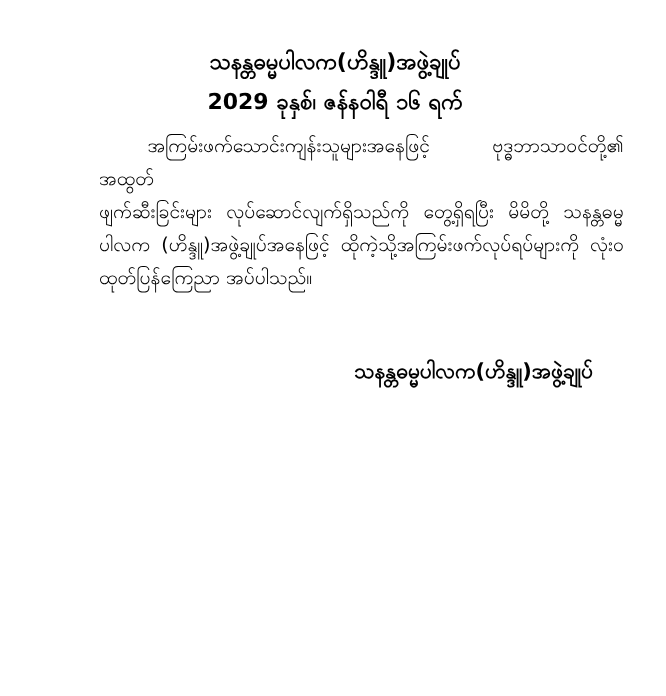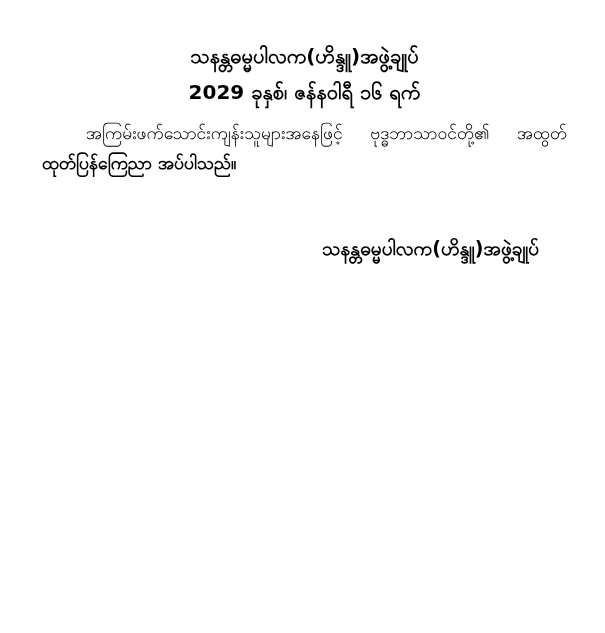--- a/index.html
+++ b/index.html
@@ -33,28 +33,28 @@
   .body-text {
     margin-top: 8px;
     font-size: 17.5px;
     line-height: 30px;
     font-weight: 400;
   }
   .body-line {
     text-align: justify;
     text-align-last: justify;
     white-space: normal;
+    margin-left: 48px;
   }
   .body-line:first-of-type {
     text-indent: 44px;
   }
   .body-line:last-of-type {
     text-align: right;
     text-align-last: left;
-    font-weight: bold;
   }
   .signature-block {
     margin-top: 54px;
     margin-right: 28px;
     text-align: right;
   }
   .signature-line {
     font-size: 19px;
     line-height: 32px;
     font-weight: 700;
@@ -69,21 +69,23 @@
     <div class="title-block">
       <div class="title-line">သနန္တဓမ္မပါလက(ဟိန္ဒူ)အဖွဲ့ချုပ်</div>
       <div class="title-line">2029 ခုနှစ်၊ ဇန်နဝါရီ ၁၆ ရက်</div>
     </div>
 
     <div class="body-text">
 
         <div class="body-line">အကြမ်းဖက်သောင်းကျန်းသူများအနေဖြင့် ဗုဒ္ဓဘာသာဝင်တို့၏ အထွတ်</div>
 
 
+        <div class="body-line">ဖျက်ဆီးခြင်းများ လုပ်ဆောင်လျက်ရှိသည်ကို တွေ့ရှိရပြီး မိမိတို့ သနန္တဓမ္မ</div>
 
+        <div class="body-line">ပါလက (ဟိန္ဒူ)အဖွဲ့ချုပ်အနေဖြင့် ထိုကဲ့သို့အကြမ်းဖက်လုပ်ရပ်များကို လုံးဝ</div>
 
 
         <div class="body-line">ထုတ်ပြန်ကြေညာ အပ်ပါသည်။</div>
       </div>
 
     <div class="signature-block">
       <div class="signature-line">သနန္တဓမ္မပါလက(ဟိန္ဒူ)အဖွဲ့ချုပ်</div>
     </div>
 
   </div>

